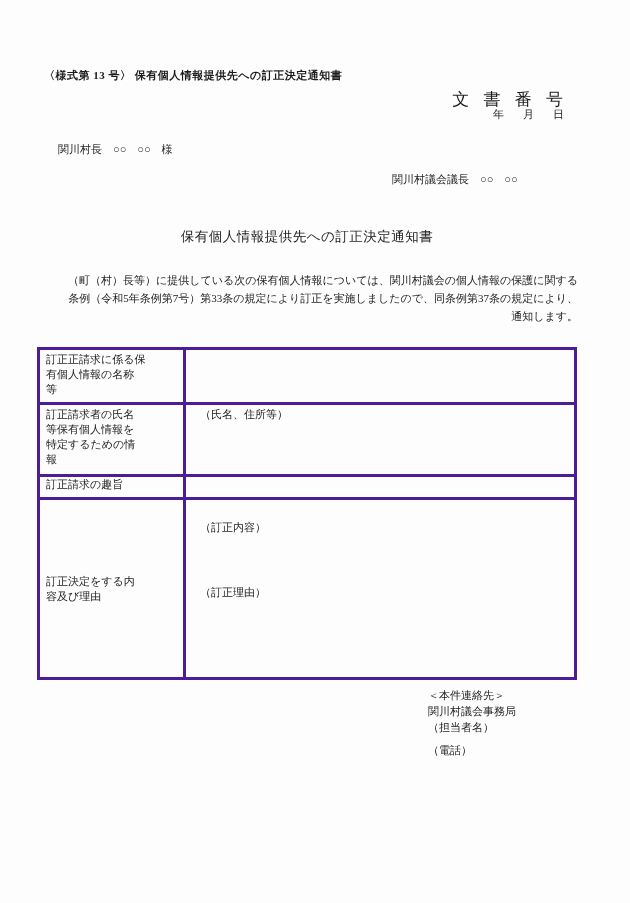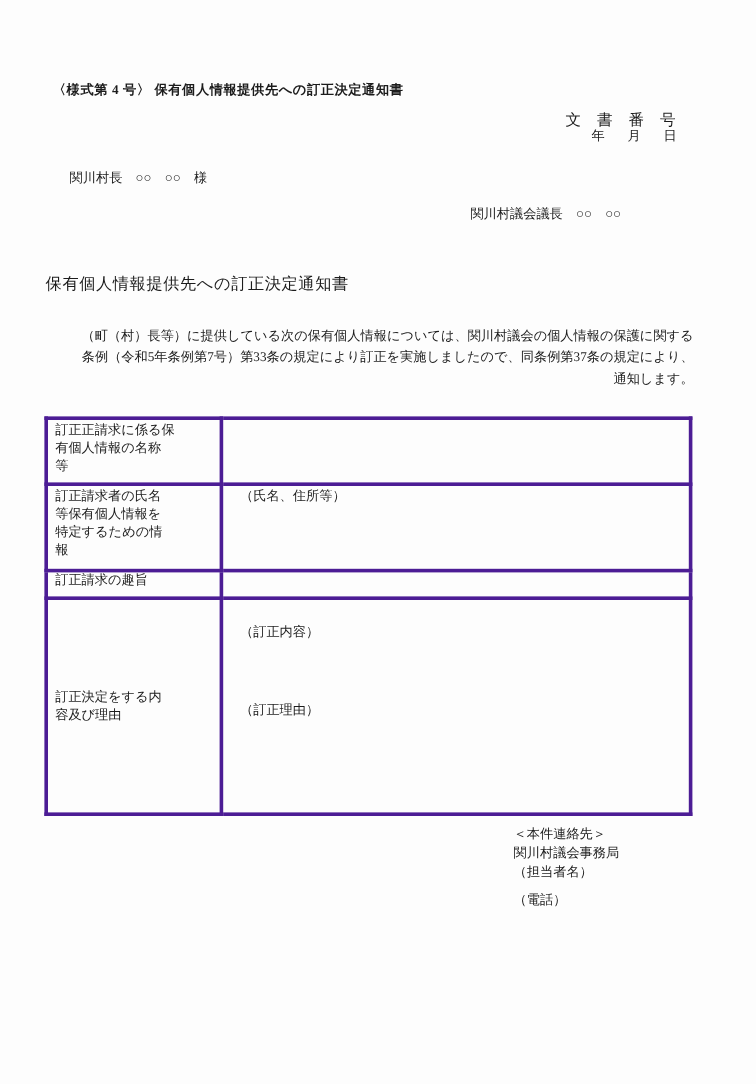--- a/index.html
+++ b/index.html
@@ -14,34 +14,34 @@
     margin: 0 auto;
   }
   .abs { position: absolute; }
   .form-label {
     left: 44px; top: 67px;
     font-size: 11px; font-weight: bold;
     letter-spacing: 0.5px; line-height: 17px;
   }
   .doc-number {
     right: 62px; top: 92px;
-    font-size: 13px; letter-spacing: 5px; line-height: 15px;
+    font-size: 17px; letter-spacing: 5px; line-height: 15px;
   }
   .date-line {
     right: 62px; top: 107px;
     font-size: 11px; letter-spacing: 4px; line-height: 15px;
     text-align: right;
   }
   .recipient { left: 58px; top: 141px; font-size: 11px; line-height: 16px; }
   .sender    { left: 392px; top: 171px; font-size: 11px; line-height: 16px; }
   .doc-title {
     left: 38px; top: 228px; width: 538px;
     margin: 0;
     font-size: 13.5px; font-weight: normal;
-    text-align: left; line-height: 18px;
+    text-align: center; line-height: 18px;
     letter-spacing: 0.5px;
   }
   .body-text {
     left: 38px; top: 271px; width: 540px;
     margin: 0;
     font-size: 11px; line-height: 18px;
     white-space: pre-line;
     text-align: right;
   }
   table.form-table {
@@ -75,21 +75,21 @@
     font-size: 11px; line-height: 16px;
   }
   .contact div { margin: 0; }
   .contact .phone-line { margin-top: 7px; }
 </style>
 </head>
 <body>
 
 <div class="page">
 
-  <div class="abs form-label">〈様式第 4 号〉 保有個人情報提供先への訂正決定通知書</div>
+  <div class="abs form-label">〈様式第 13 号〉 保有個人情報提供先への訂正決定通知書</div>
 
   <div class="abs doc-number">文 書 番 号</div>
   <div class="abs date-line">年　月　日</div>
 
   <div class="abs recipient">関川村長　○○　○○　様</div>
   <div class="abs sender">関川村議会議長　○○　○○</div>
 
   <h1 class="abs doc-title">保有個人情報提供先への訂正決定通知書</h1>
 
   <p class="abs body-text">　（町（村）長等）に提供している次の保有個人情報については、関川村議会の個人情報の保護に関する

